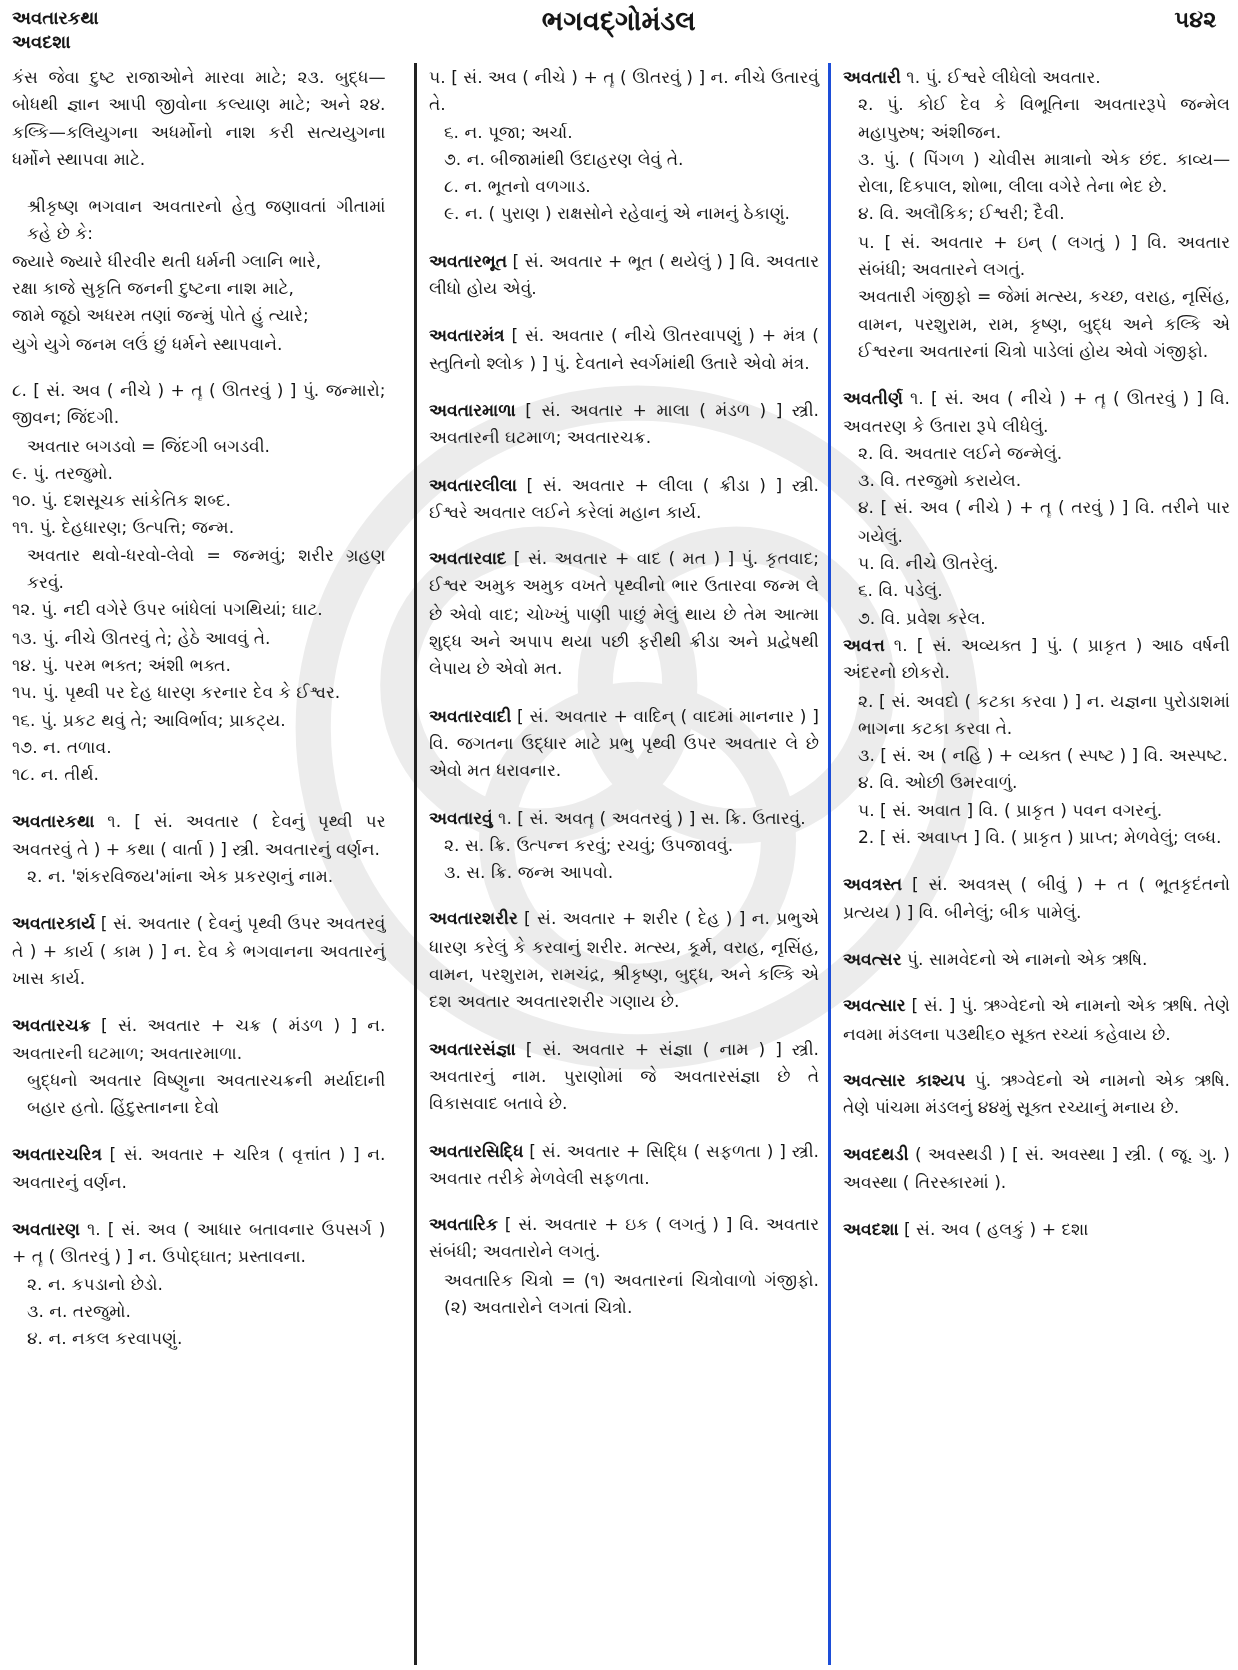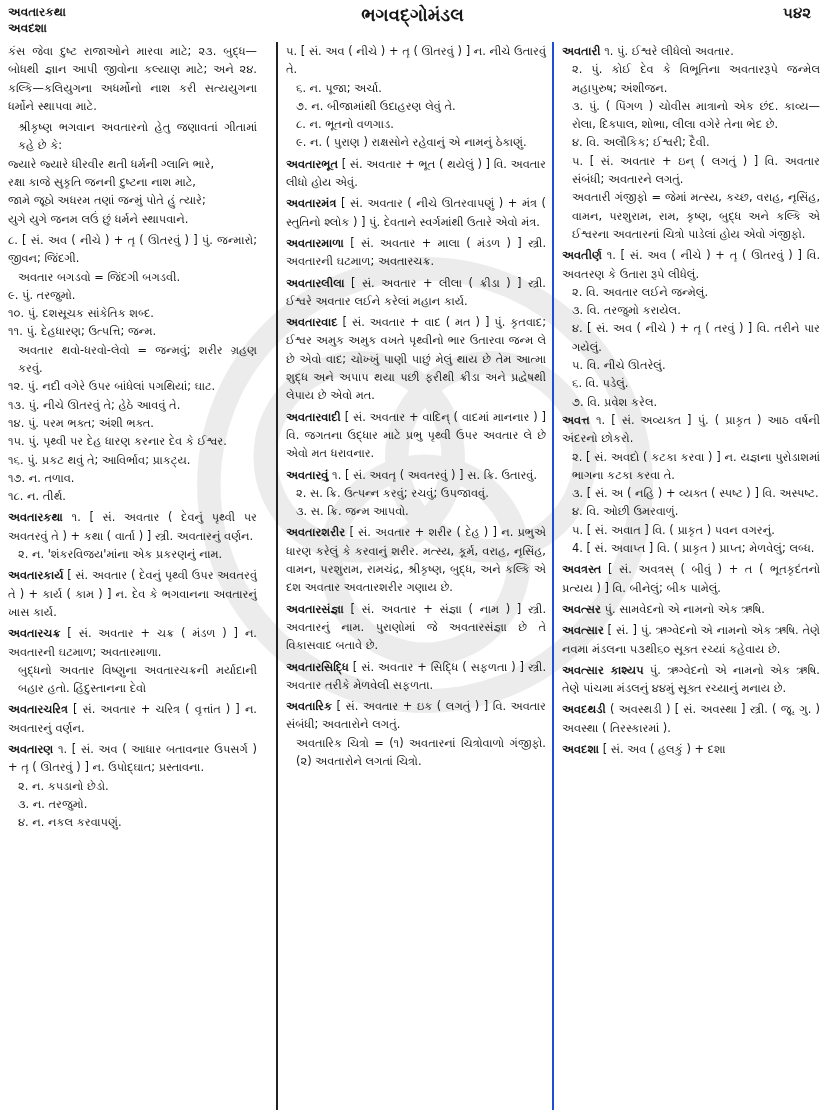--- a/index.html
+++ b/index.html
@@ -15,21 +15,21 @@
   .header { position: absolute; left: 0; top: 0; width: 825px; height: 40px; }
   .hdr-left { position: absolute; left: 8px; top: 4px; font-size: 12px; font-weight: bold; line-height: 16px; }
   .hdr-center { position: absolute; left: 0; width: 825px; top: 4px; text-align: center; font-size: 18px; font-weight: bold; }
   .hdr-right { position: absolute; right: 14px; top: 4px; font-size: 15px; font-weight: bold; }
   .columns { position: absolute; left: 8px; top: 42px; width: 812px; height: 1068px; display: flex; }
   .col { box-sizing: border-box; height: 100%; overflow: hidden; font-size: 11.4px; line-height: 18.3px; text-align: justify; }
   .col1 { width: 268px; padding-right: 19px; }
   .col2 { width: 276px; padding: 0 6px 0 8px; border-left: 2px solid #222; }
   .col3 { width: 268px; padding: 0 0 0 8px; border-left: 2px solid #1d4ed8; }
   .p { margin: 0; }
-  .gap { margin-top: 3px; }
+  .gap { margin-top: 13px; }
   .head { font-weight: bold; }
   .indent { padding-left: 10px; }
   .quote { padding-left: 0; }
 </style>
 </head>
 <body>
 
 <svg class="watermark" viewBox="0 0 100 100">
   <circle cx="50" cy="50" r="46" fill="none" stroke="#000" stroke-width="5"></circle>
   <circle cx="36" cy="44" r="20" fill="none" stroke="#000" stroke-width="5"></circle>
@@ -111,21 +111,21 @@
       <p class="p indent"><span>૩. વિ. તરજુમો કરાયેલ.</span></p>
       <p class="p indent"><span>૪. [ સં. અવ ( નીચે ) + તૄ ( તરવું ) ] વિ. તરીને પાર ગયેલું.</span></p>
       <p class="p indent"><span>૫. વિ. નીચે ઊતરેલું.</span></p>
       <p class="p indent"><span>૬. વિ. પડેલું.</span></p>
       <p class="p indent"><span>૭. વિ. પ્રવેશ કરેલ.</span></p>
       <p class="p"><span class="head">અવત્ત</span><span> ૧. [ સં. અવ્યક્ત ] પું. ( પ્રાકૃત ) આઠ વર્ષની અંદરનો છોકરો.</span></p>
       <p class="p indent"><span>૨. [ સં. અવદો ( કટકા કરવા ) ] ન. યજ્ઞના પુરોડાશમાં ભાગના કટકા કરવા તે.</span></p>
       <p class="p indent"><span>૩. [ સં. અ ( નહિ ) + વ્યક્ત ( સ્પષ્ટ ) ] વિ. અસ્પષ્ટ.</span></p>
       <p class="p indent"><span>૪. વિ. ઓછી ઉમરવાળું.</span></p>
       <p class="p indent"><span>૫. [ સં. અવાત ] વિ. ( પ્રાકૃત ) પવન વગરનું.</span></p>
-      <p class="p indent"><span>4. [ સં. અવાપ્ત ] વિ. ( પ્રાકૃત ) પ્રાપ્ત; મેળવેલું; લબ્ધ.</span></p>
+      <p class="p indent"><span>2. [ સં. અવાપ્ત ] વિ. ( પ્રાકૃત ) પ્રાપ્ત; મેળવેલું; લબ્ધ.</span></p>
       <p class="p gap"><span class="head">અવત્રસ્ત</span><span> [ સં. અવત્રસ્ ( બીવું ) + ત ( ભૂતકૃદંતનો પ્રત્યય ) ] વિ. બીનેલું; બીક પામેલું.</span></p>
       <p class="p gap"><span class="head">અવત્સર</span><span> પું. સામવેદનો એ નામનો એક ઋષિ.</span></p>
       <p class="p gap"><span class="head">અવત્સાર</span><span> [ સં. ] પું. ઋગ્વેદનો એ નામનો એક ઋષિ. તેણે નવમા મંડલના ૫૩થી૬૦ સૂક્ત રચ્યાં કહેવાય છે.</span></p>
       <p class="p gap"><span class="head">અવત્સાર કાશ્યપ</span><span> પું. ઋગ્વેદનો એ નામનો એક ઋષિ. તેણે પાંચમા મંડલનું ૪૪મું સૂક્ત રચ્યાનું મનાય છે.</span></p>
       <p class="p gap"><span class="head">અવદથડી</span><span> ( અવસ્થડી ) [ સં. અવસ્થા ] સ્ત્રી. ( જૂ. ગુ. ) અવસ્થા ( તિરસ્કારમાં ).</span></p>
       <p class="p gap"><span class="head">અવદશા</span><span> [ સં. અવ ( હલકું ) + દશા</span></p>
     </div>
 </div>
 
 </body></html>

